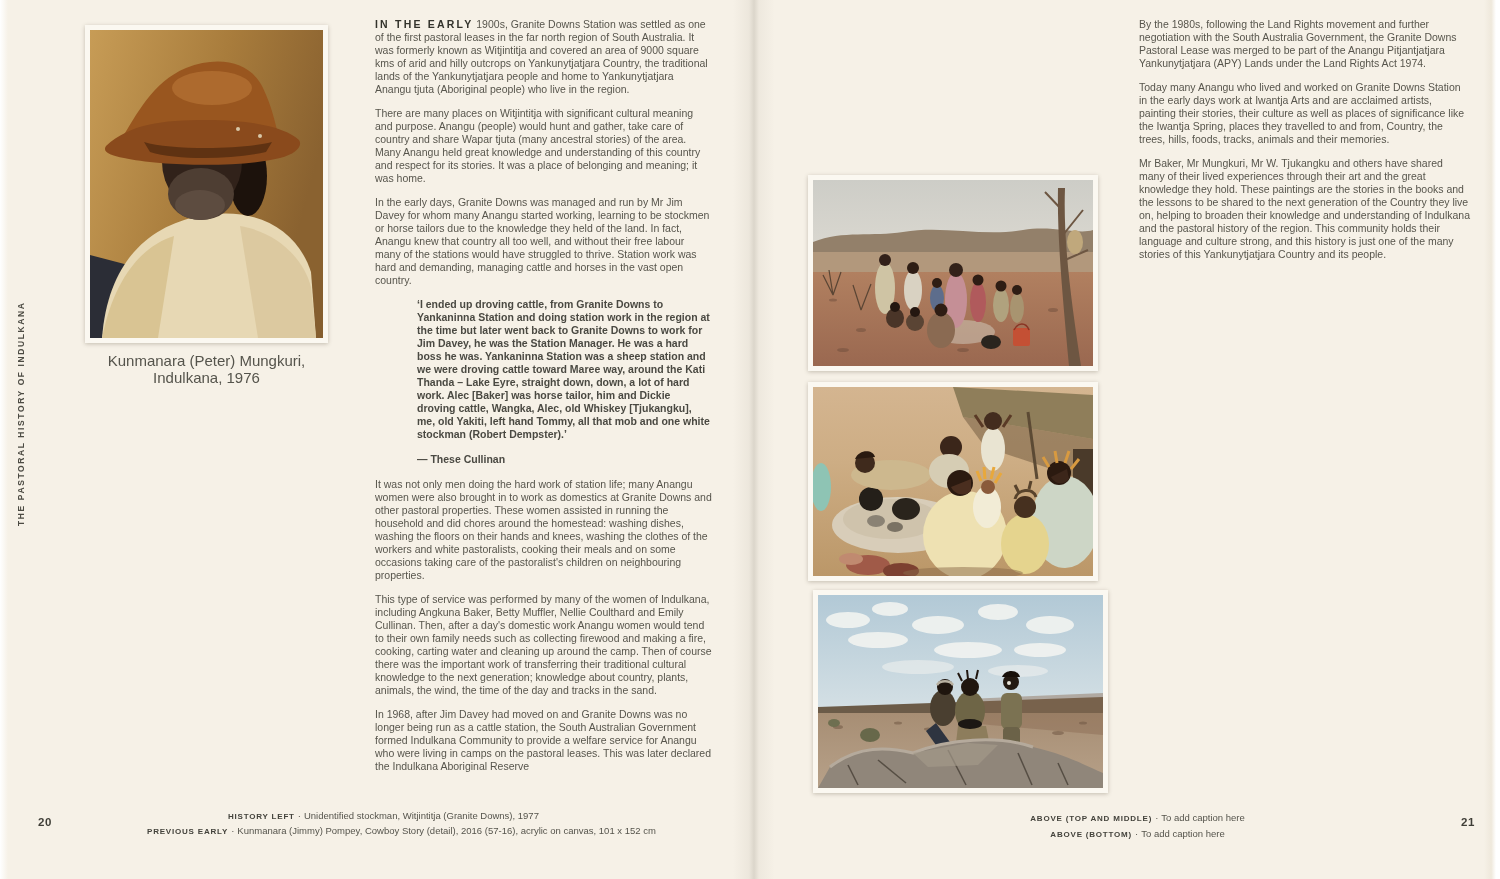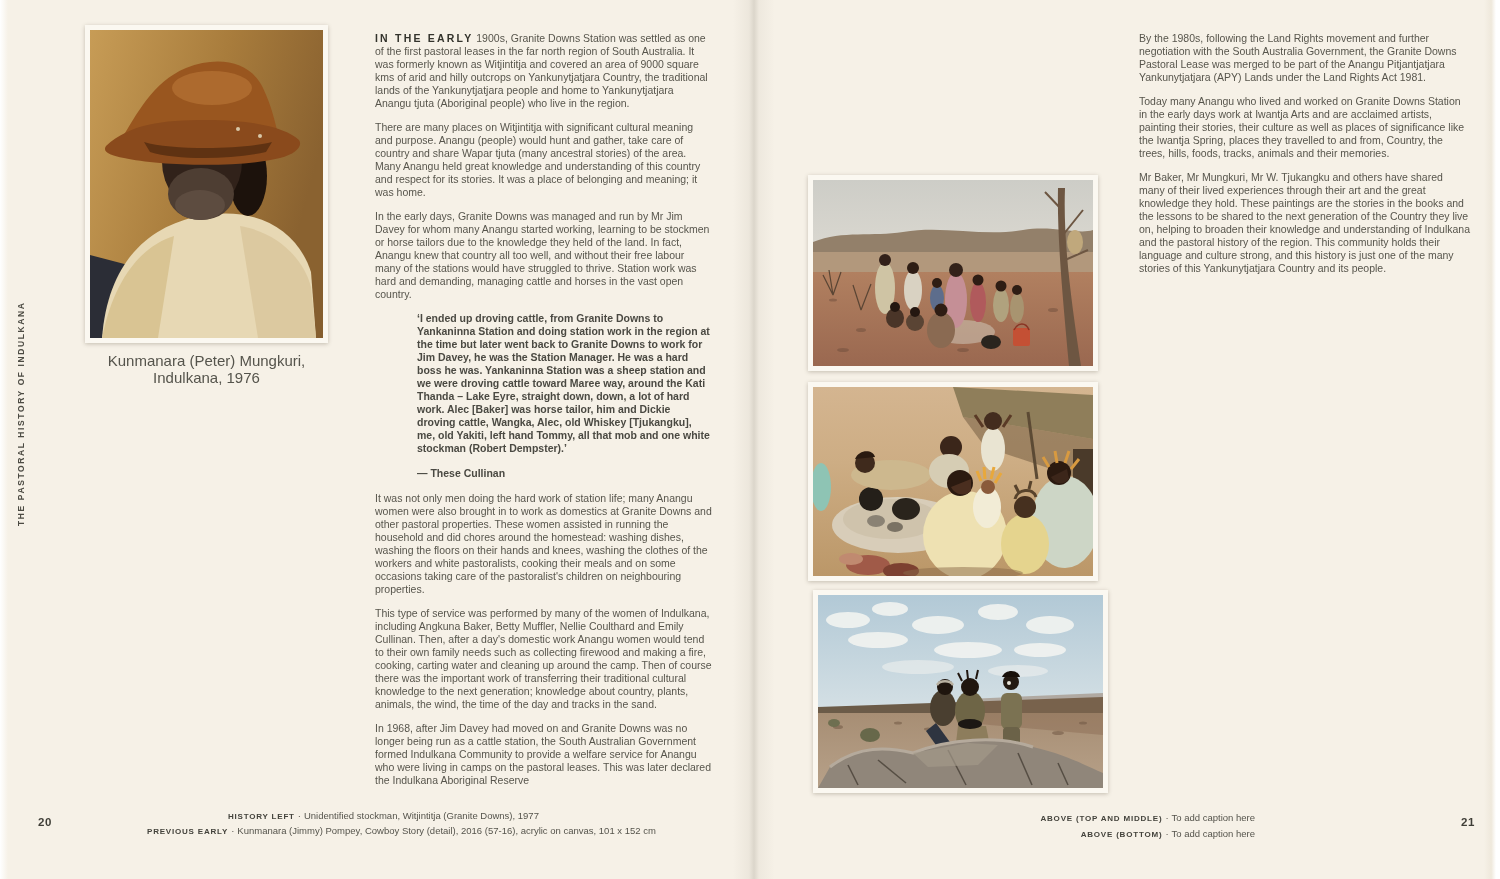--- a/index.html
+++ b/index.html
@@ -20,21 +20,21 @@
     font-size:8.5px;font-weight:700;letter-spacing:1.6px;color:#4c4b43;white-space:nowrap;
   }
   .pagenum{position:absolute;top:816px;font-size:11.5px;font-weight:700;color:#3f3e37;letter-spacing:.5px;}
   .pagenum-left{left:38px;}
   .pagenum-right{left:1461px;}
   .photo{position:absolute;box-sizing:border-box;border:5px solid #fbf8f1;background:#fbf8f1;
     box-shadow:0 1px 4px rgba(70,58,35,.28);margin:0;}
   .photo svg{display:block;width:100%;height:100%;}
   .portrait-caption{position:absolute;left:85px;top:352px;width:243px;text-align:center;
     font-size:15px;color:#55544c;}
-  .col{position:absolute;top:32px;font-size:10.5px;line-height:13px;}
+  .col{position:absolute;top:18px;font-size:10.5px;line-height:13px;}
   .col-left{left:375px;width:337px;}
   .col-right{left:1139px;width:331px;}
   .col p{margin:0 0 11px 0;}
   .leadin{font-weight:700;letter-spacing:2.2px;color:#33332c;font-size:10.5px;}
   .quote{margin:2px 0 12px 42px;width:293px;font-weight:700;color:#4a4942;}
   .attribution{margin:0 0 12px 42px;font-weight:700;color:#4a4942;}
   .fcap{position:absolute;font-size:9.5px;color:#55544c;white-space:nowrap;}
   .fcap-label{font-weight:700;font-size:8px;letter-spacing:.8px;color:#44433c;}
   .fcap-sep{margin:0 3px;color:#55544c;}
   .fcap-ital{}
@@ -267,33 +267,33 @@
           <path d="M130,155 L148,190"></path>
           <path d="M200,158 L214,190"></path>
           <path d="M30,170 L40,190"></path>
           <path d="M240,168 L250,190"></path>
       </g>
       <polygon points="95,158 150,148 180,150 160,170 110,172" fill="#a39889" opacity="0.7"></polygon>
     </svg>
   </figure>
 
   <div class="col col-right">
-    <p>By the 1980s, following the Land Rights movement and further negotiation with the South Australia Government, the Granite Downs Pastoral Lease was merged to be part of the Anangu Pitjantjatjara Yankunytjatjara (APY) Lands under the Land Rights Act 1981.</p>
+    <p>By the 1980s, following the Land Rights movement and further negotiation with the South Australia Government, the Granite Downs Pastoral Lease was merged to be part of the Anangu Pitjantjatjara Yankunytjatjara (APY) Lands under the Land Rights Act 1974.</p>
     <p>Today many Anangu who lived and worked on Granite Downs Station in the early days work at Iwantja Arts and are acclaimed artists, painting their stories, their culture as well as places of significance like the Iwantja Spring, places they travelled to and from, Country, the trees, hills, foods, tracks, animals and their memories.</p>
     <p>Mr Baker, Mr Mungkuri, Mr W. Tjukangku and others have shared many of their lived experiences through their art and the great knowledge they hold. These paintings are the stories in the books and the lessons to be shared to the next generation of the Country they live on, helping to broaden their knowledge and understanding of Indulkana and the pastoral history of the region. This community holds their language and culture strong, and this history is just one of the many stories of this Yankunytjatjara Country and its people.</p>
   </div>
 
   <div class="fcap" style="left:228px;top:810px;">
     <span class="fcap-label">HISTORY LEFT</span><span class="fcap-sep">·</span><span>Unidentified stockman, Witjintitja (Granite Downs), 1977</span>
   </div>
   <div class="fcap" style="left:147px;top:825px;">
     <span class="fcap-label">PREVIOUS EARLY</span><span class="fcap-sep">·</span><span>Kunmanara (Jimmy) Pompey, </span><span class="fcap-ital">Cowboy Story</span><span> (detail), 2016 (57-16), acrylic on canvas, 101 x 152 cm</span>
   </div>
 
-  <div class="fcap fcap-right" style="top:810px;text-align:right;">
+  <div class="fcap fcap-right" style="top:810px;">
     <div>
       <span class="fcap-label">ABOVE (TOP AND MIDDLE)</span><span class="fcap-sep">·</span><span>To add caption here</span>
     </div>
     <div>
       <span class="fcap-label">ABOVE (BOTTOM)</span><span class="fcap-sep">·</span><span>To add caption here</span>
     </div>
   </div>
 
 </div>
 

